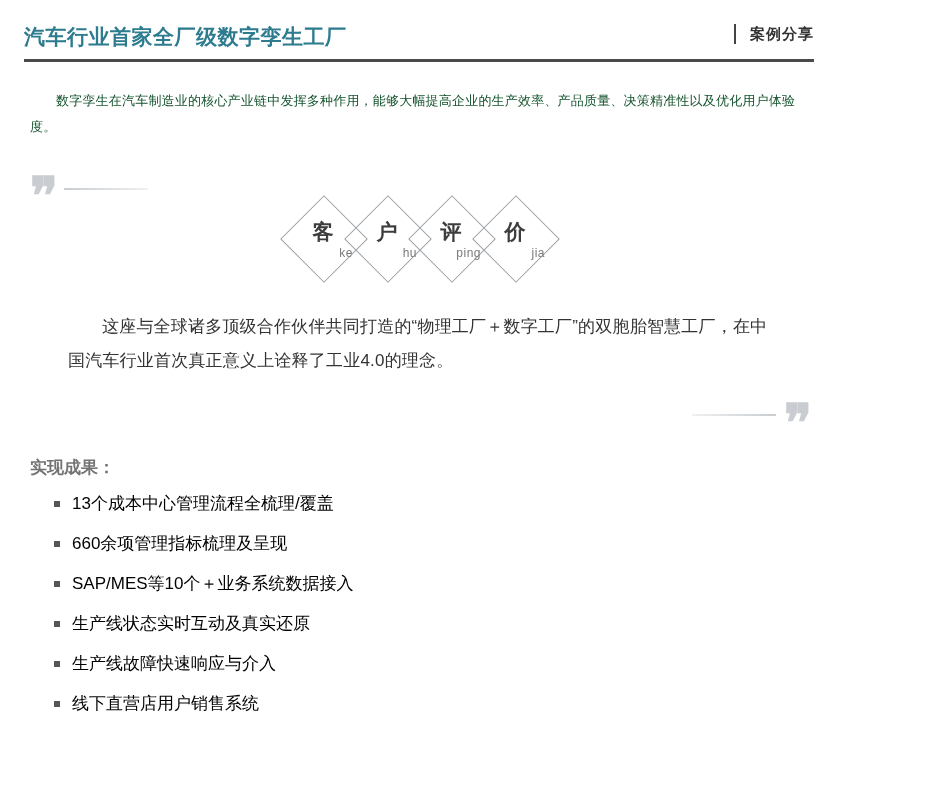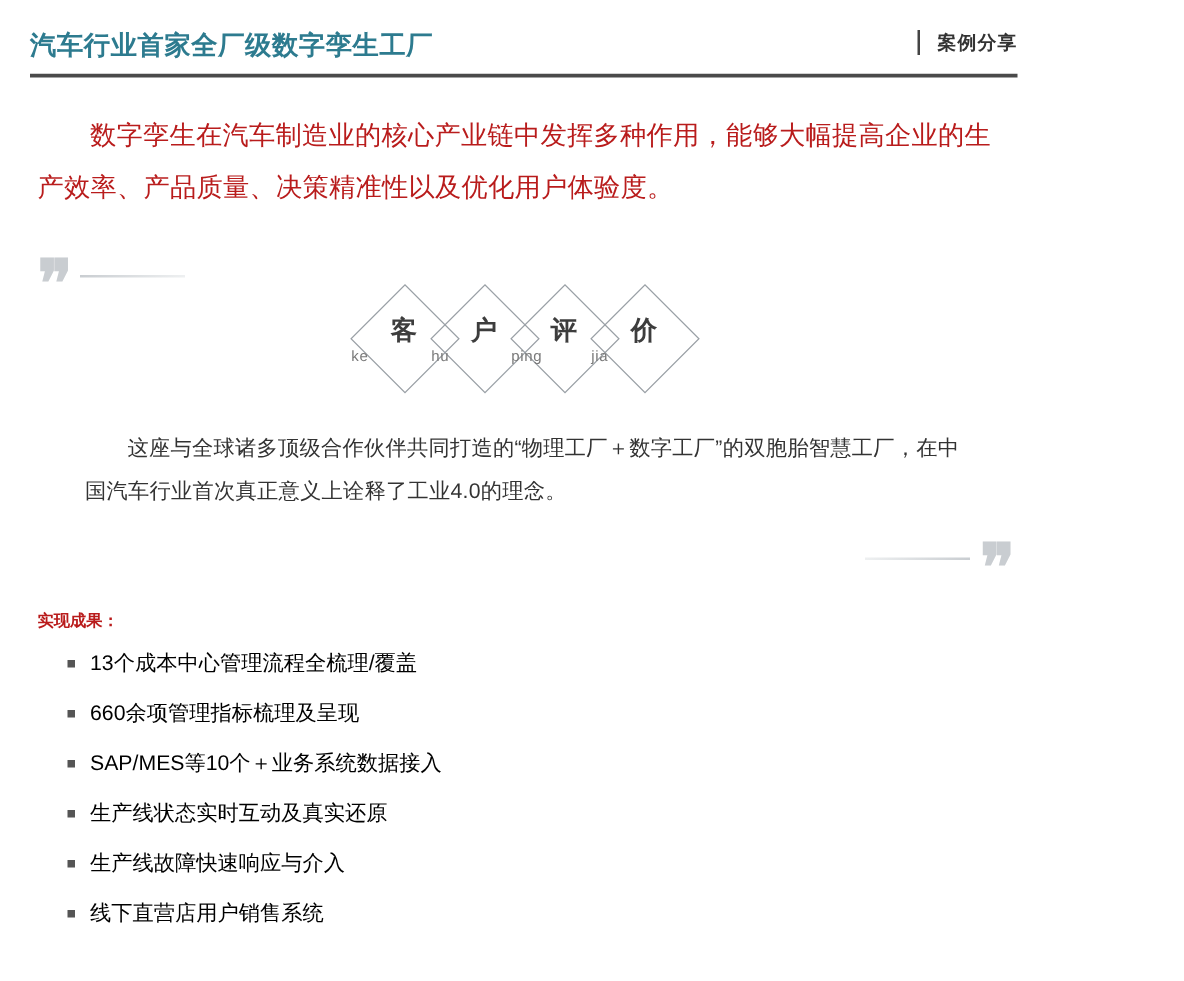--- a/index.html
+++ b/index.html
@@ -55,23 +55,23 @@
   }
   .header-rule {
     margin: 10px 24px 0 24px;
     height: 3px;
     background: #4a4a4a;
   }
 
   
   .intro {
     margin: 26px 30px 0 30px;
-    font-size: 21px;
+    font-size: 13px;
     line-height: 2.0;
-    color: #b91c1c;
+    color: #14532d;
     text-indent: 2em;
     letter-spacing: 0.2px;
   }
 
   
   .quote-section {
     position: relative;
     margin-top: 26px;
     height: 290px;
   }
@@ -147,21 +147,21 @@
     text-align: center;
     font-size: 21px;
     font-weight: bold;
     color: #3d3d3d;
   }
   .diamond .py {
     position: absolute;
     left: 0;
     right: 12px;
     top: 50px;
-    text-align: left;
+    text-align: right;
     font-size: 12px;
     color: #7a7a7a;
     letter-spacing: 0.5px;
   }
 
   
   .quote-text {
     position: absolute;
     left: 0;
     right: 0;
@@ -172,23 +172,23 @@
     color: #333;
     text-indent: 2em;
     letter-spacing: 0.2px;
   }
 
   
   .results {
     margin: 0 30px 0 30px;
   }
   .results-title {
-    font-size: 13px;
-    font-weight: bold;
-    color: #b91c1c;
+    font-size: 17px;
+    font-weight: bold;
+    color: #737373;
     margin-bottom: 16px;
   }
   .results-list {
     list-style: none;
     margin: 0;
     padding: 0;
   }
   .results-list li {
     position: relative;
     padding-left: 42px;

